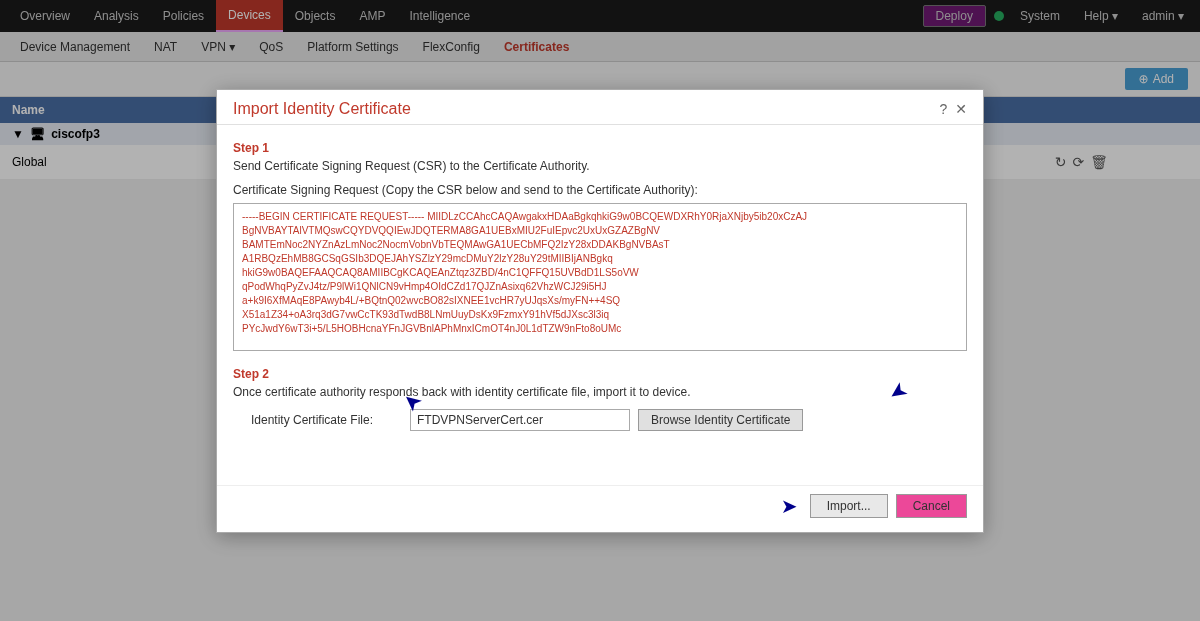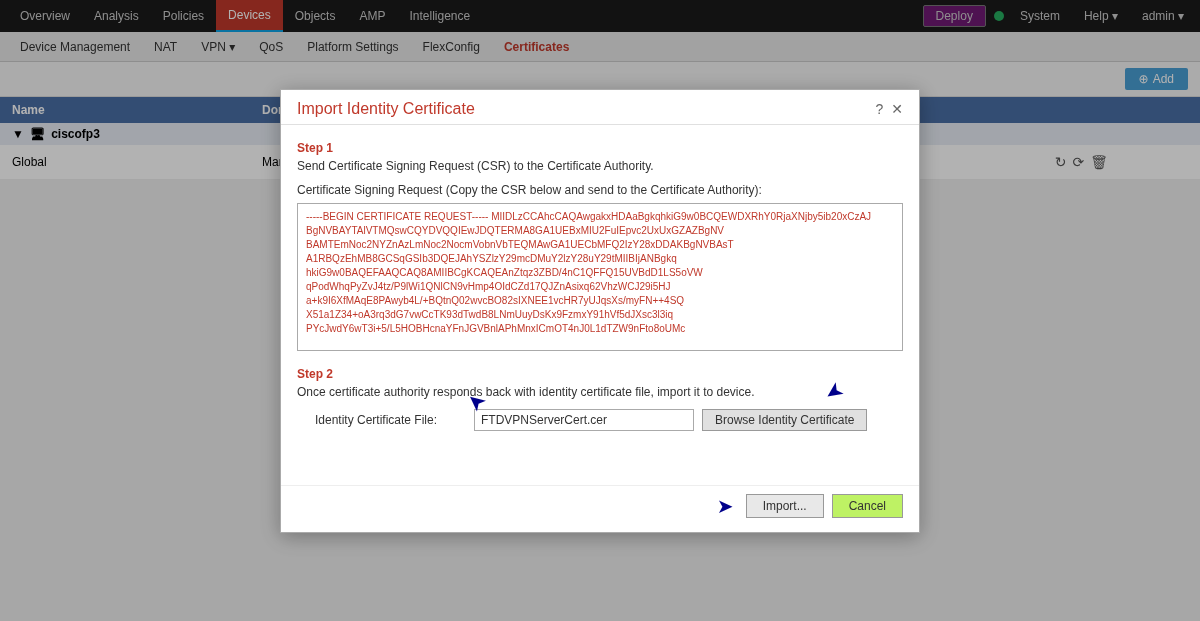--- a/index.html
+++ b/index.html
@@ -22,21 +22,21 @@
       padding: 0 12px;
       height: 32px;
       display: flex;
       align-items: center;
       cursor: pointer;
       font-size: 12px;
     }
     .nav-item.active {
       background: #c0392b;
       color: #fff;
-      border-bottom: 2px solid #0ea5e9;
+      border-bottom: 2px solid #f0abfc;
     }
     .top-nav-right {
       display: flex;
       align-items: center;
       gap: 8px;
     }
     .deploy-btn {
       background: #701a75;
       color: #ccc;
       border: 1px solid #777;
@@ -159,21 +159,21 @@
       background: rgba(0,0,0,0.3);
       display: flex;
       align-items: center;
       justify-content: center;
       z-index: 100;
     }
     .modal {
       background: #fff;
       border: 1px solid #aaa;
       box-shadow: 0 4px 20px rgba(0,0,0,0.3);
-      width: 640px;
+      width: 768px;
       font-size: 12px;
     }
     .modal-title-bar {
       background: #fff;
       padding: 10px 16px 6px;
       display: flex;
       justify-content: space-between;
       align-items: center;
       border-bottom: 1px solid #e0e0e0;
     }
@@ -242,21 +242,21 @@
     }
     .import-btn {
       background: #e8e8e8;
       border: 1px solid #999;
       padding: 4px 16px;
       cursor: pointer;
       font-size: 12px;
       color: #333;
     }
     .cancel-btn {
-      background: #bef264;
+      background: #ec4899;
       border: 1px solid #999;
       padding: 4px 16px;
       cursor: pointer;
       font-size: 12px;
       color: #333;
     }
   </style>
 </head>
 <body>
 

